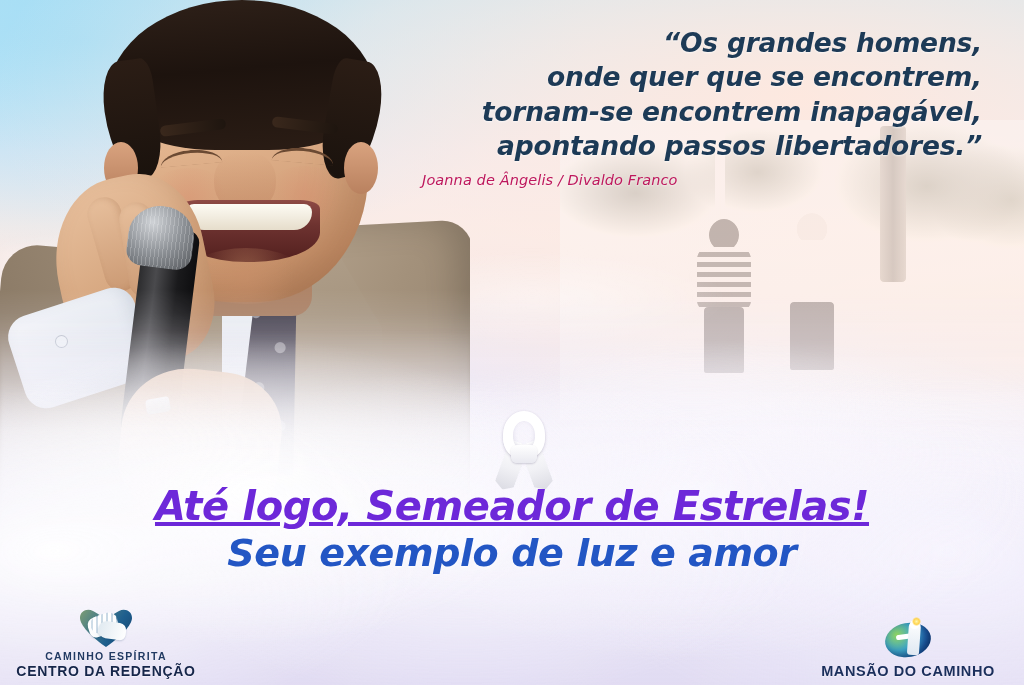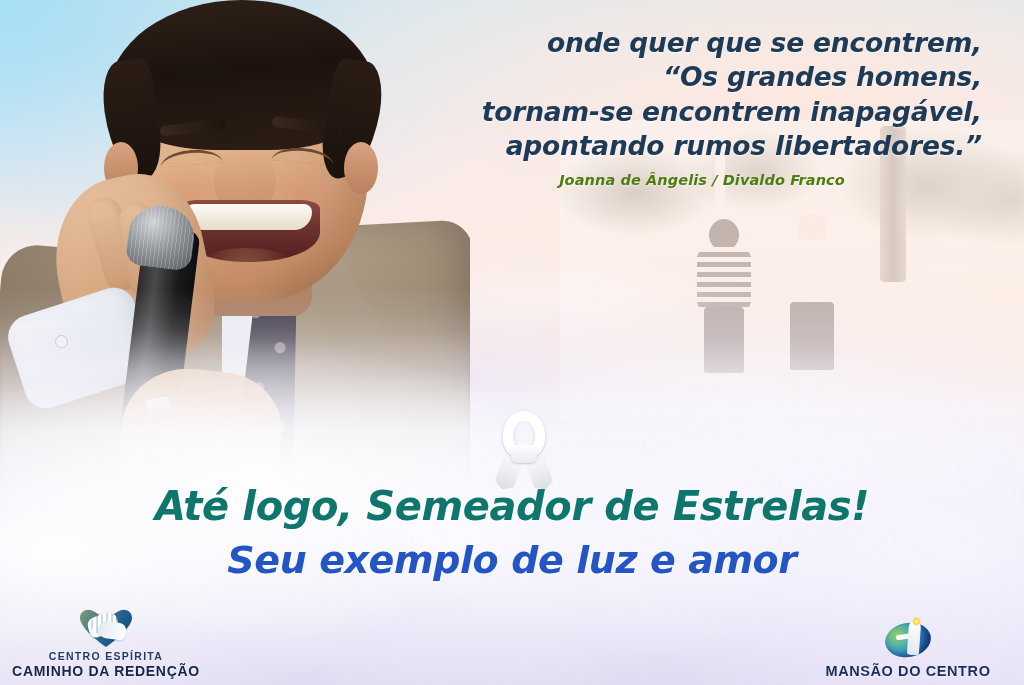--- a/index.html
+++ b/index.html
@@ -306,25 +306,25 @@
     font-family:"DejaVu Sans", sans-serif;
     font-style:italic;font-weight:bold;
     font-size:26.5px;line-height:1.30;
     letter-spacing:-.2px;
     color:#1d3a56;
     text-shadow:0 1px 2px rgba(255,255,255,.65);
   }
   .quote .ql{display:block;white-space:nowrap;}
   .quote-attr{
     position:absolute;right:42px;top:172px;width:560px;
-    text-align:center;
+    text-align:left;
     font-family:"DejaVu Sans", sans-serif;
-    font-style:italic;font-weight:bold;
+    font-style:italic;font-weight:normal;
     font-size:14.5px;letter-spacing:.1px;
-    color:#4d7c0f;
+    color:#be185d;
     text-shadow:0 1px 2px rgba(255,255,255,.6);
   }
 
   
   .ribbon{position:absolute;left:489px;top:411px;width:70px;height:78px;}
   .rb-tail{
     position:absolute;top:30px;width:20px;height:50px;
     background:linear-gradient(180deg,#ffffff 0%,#f1f1f5 55%,#dcdce4 100%);
     box-shadow:0 1px 2px rgba(80,70,110,.28);
   }
@@ -347,22 +347,22 @@
 
   
   .message{
     position:absolute;left:0;right:0;top:486px;
     text-align:center;
     font-family:"DejaVu Sans", sans-serif;
     font-style:italic;font-weight:bold;
     line-height:1.02;
     letter-spacing:-.4px;
   }
-  .msg-l1{display:block;font-size:40px;color:#0f766e;text-shadow:0 2px 3px rgba(255,255,255,.55);}
-  .msg-l2{display:block;font-size:38px;color:#2356c4;margin-top:14px;text-shadow:0 2px 3px rgba(255,255,255,.55);}
+  .msg-l1{display:block;font-size:40px;color:#6d28d9;text-shadow:0 2px 3px rgba(255,255,255,.55);text-decoration:underline;}
+  .msg-l2{display:block;font-size:38px;color:#2356c4;margin-top:7px;text-shadow:0 2px 3px rgba(255,255,255,.55);}
   .msg-l3{display:block;font-size:38px;color:#2f7bc4;margin-top:3px;text-shadow:0 2px 3px rgba(255,255,255,.55);}
 
   
   .logo-block{position:absolute;bottom:6px;text-align:center;}
   .logo-left{left:8px;width:196px;}
   .logo-right{right:8px;width:216px;}
 
   .mark-heart{
     position:relative;width:52px;height:38px;margin:0 auto 3px;
   }
@@ -497,24 +497,24 @@
     <div class="p-mic"></div>
     <div class="p-mic-head"></div>
     <div class="p-hand2"></div>
     <div class="p-ring"></div>
     <div class="portrait-haze"></div>
   </div>
 
   <div class="cloudbank"></div>
 
   <div class="quote">
+    <span class="ql">“Os grandes homens,</span>
     <span class="ql">onde quer que se encontrem,</span>
-    <span class="ql">“Os grandes homens,</span>
     <span class="ql">tornam-se encontrem inapagável,</span>
-    <span class="ql">apontando rumos libertadores.”</span>
+    <span class="ql">apontando passos libertadores.”</span>
   </div>
   <div class="quote-attr">Joanna de Ângelis / Divaldo Franco</div>
 
   <div class="ribbon">
     <div class="rb-tail l"></div>
     <div class="rb-tail r"></div>
     <div class="rb-loop"></div>
     <div class="rb-knot"></div>
   </div>
 
@@ -523,28 +523,28 @@
     <span class="msg-l2">Seu exemplo de luz e amor</span>
   </div>
 
   <div class="logo-block logo-left">
     <div class="mark-heart">
       <div class="hh"></div>
       <div class="hand-a"></div>
       <div class="fingers"></div>
       <div class="hand-b"></div>
     </div>
-    <div class="logo-line1">CENTRO ESPÍRITA</div>
-    <div class="logo-line2">CAMINHO DA REDENÇÃO</div>
+    <div class="logo-line1">CAMINHO ESPÍRITA</div>
+    <div class="logo-line2">CENTRO DA REDENÇÃO</div>
   </div>
 
   <div class="logo-block logo-right">
     <div class="mark-globe">
       <div class="gl"></div>
       <div class="arm"></div>
       <div class="figure"></div>
       <div class="fig-head"></div>
       <div class="spark"></div>
     </div>
-    <div class="logo-line2">MANSÃO DO CENTRO</div>
+    <div class="logo-line2">MANSÃO DO CAMINHO</div>
   </div>
 
 </div>
 
 </body></html>

